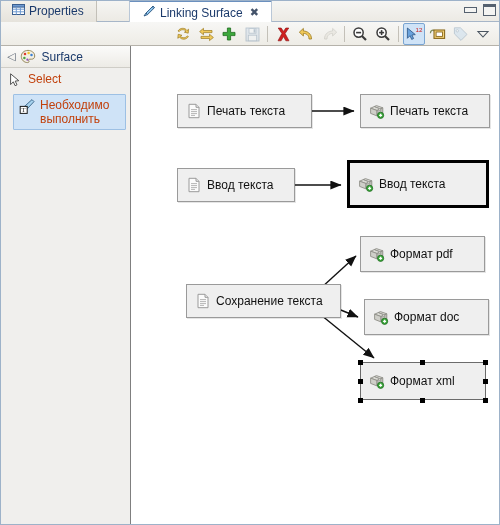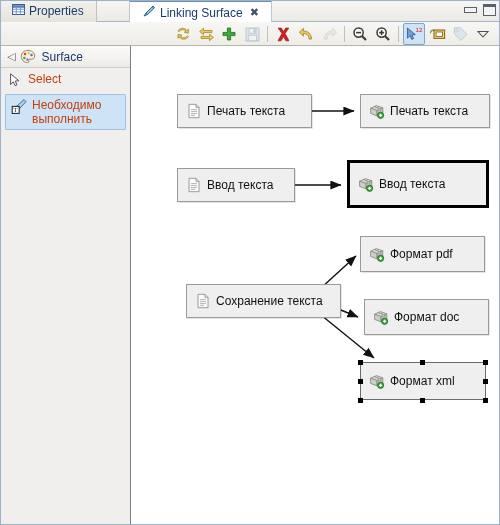--- a/index.html
+++ b/index.html
@@ -162,21 +162,21 @@
     align-items: flex-start;
     gap: 5px;
     padding: 4px 6px;
     box-sizing: border-box;
     font-size: 12px;
     color: #c2410c;
   }
   .pal-item.sel {
     background: #cfe3f7;
     border: 1px solid #9dc0e4;
-    margin: 2px 4px 0 4px;
+    margin: 2px 4px 0 12px;
     padding: 3px 5px;
     border-radius: 1px;
   }
   .pal-item-label { line-height: 14px; }
   .pal-icon {
     width: 16px; height: 16px;
     flex: 0 0 16px;
     display: block;
   }
 

